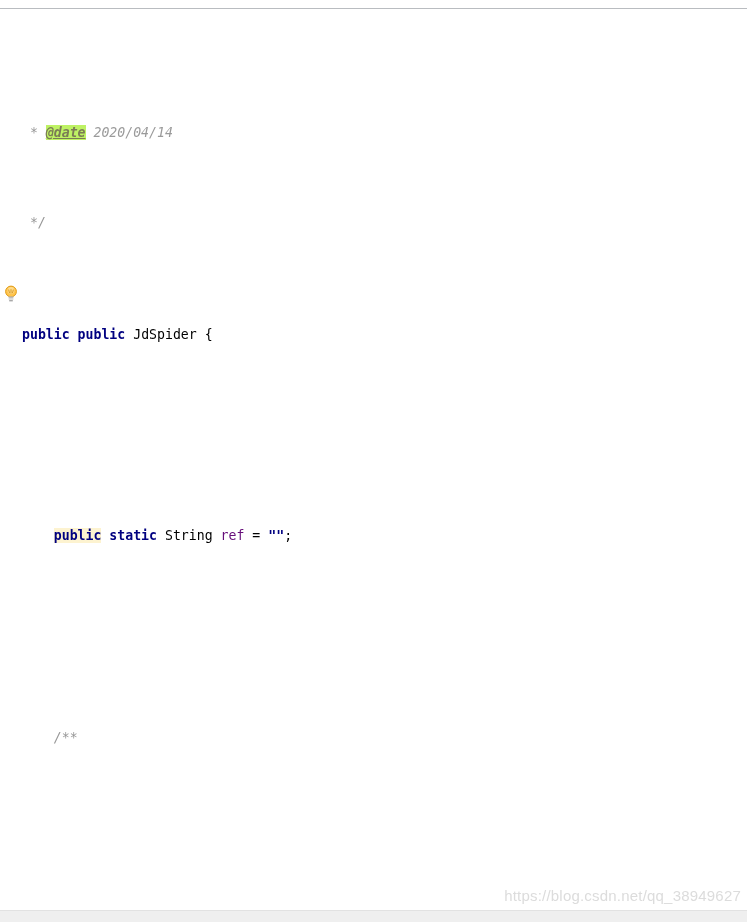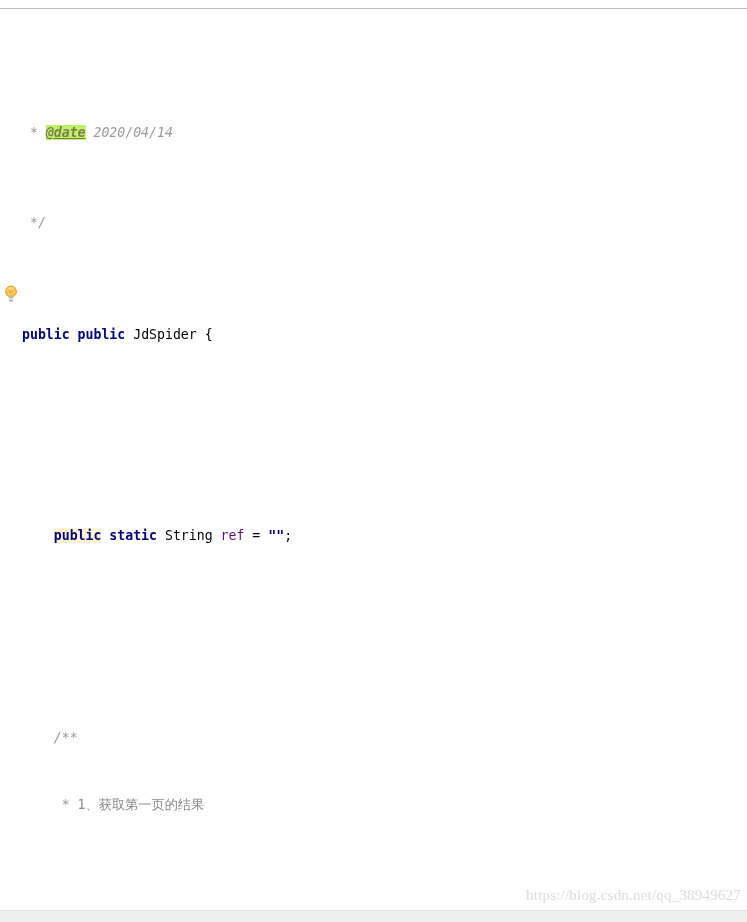--- a/index.html
+++ b/index.html
@@ -108,21 +108,21 @@
   .type     { color: #000000; text-align: center; }
   .field    { color: #660e7a; }
   .strq     { color: #000080; font-weight: bold; }
   .punct    { color: #000000; }
 
   
   #watermark {
     position: absolute;
     right: 6px;
     bottom: 18px;
-    font-family: Liberation Serif, serif;
+    font-family: Liberation Sans, sans-serif;
     font-size: 15px;
     color: #dcdcdc;
     letter-spacing: 0.2px;
     user-select: none;
     white-space: nowrap;
     margin-top: 46px;
   }
 
   
   .top-ghost {
@@ -170,21 +170,20 @@
 
     <div class="line"><span class="line-text"> </span></div>
 
     
     <div class="line"><span class="line-text"><span class="punct">    </span><span class="kw-hl">public</span><span class="punct"> </span><span class="kw">static</span><span class="punct"> </span><span class="type">String</span><span class="punct"> </span><span class="field">ref</span><span class="punct"> </span><span class="punct">=</span><span class="punct"> </span><span class="strq">""</span><span class="punct">;</span></span></div>
 
     <div class="line"><span class="line-text"> </span></div>
 
     
     <div class="line"><span class="line-text"><span class="cmt">    </span><span class="cmt">/**</span></span></div>
-    <div class="line"><span class="line-text"><span class="cmt">     * </span><span class="cmt-cn">1、获取第一页的结果</span></span></div>
     
     
     
     
     
 
     
 
     
     

